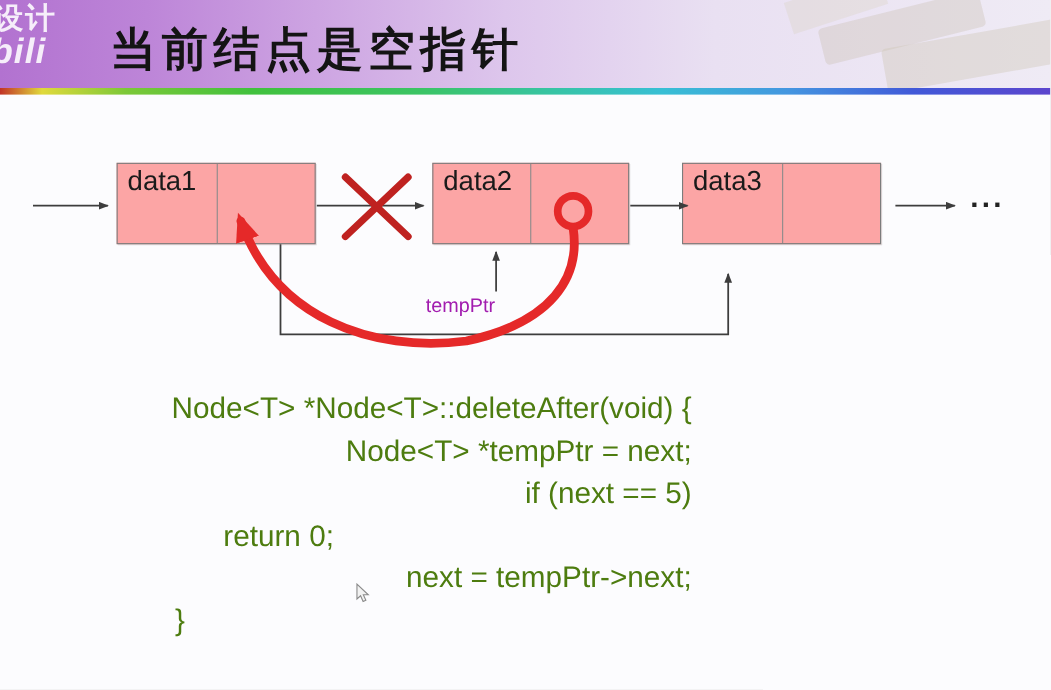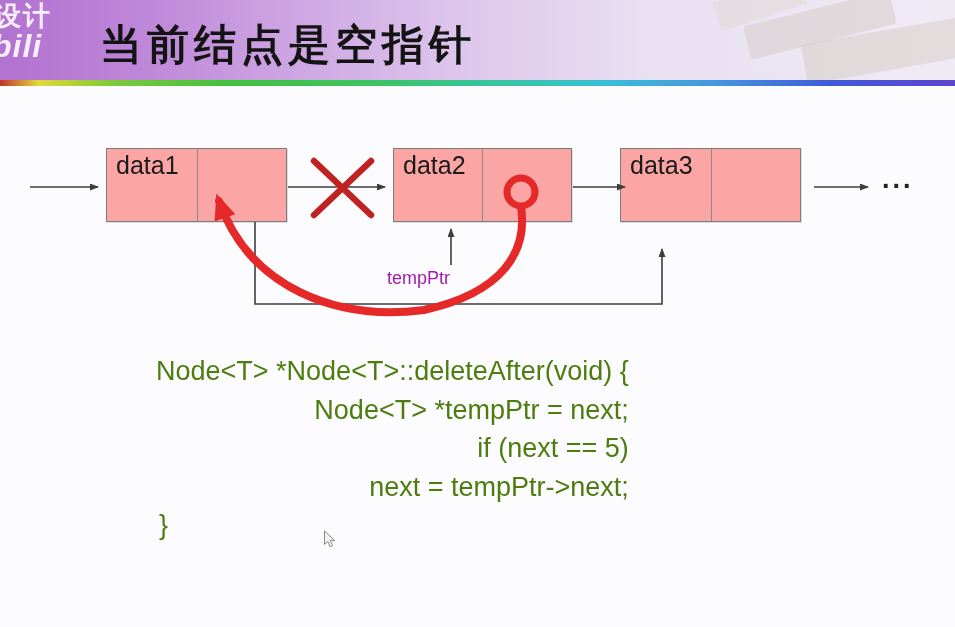--- a/index.html
+++ b/index.html
@@ -110,20 +110,21 @@
     <g stroke="#e52929" fill="none" stroke-linecap="round">
       <circle cx="521" cy="192" r="14" stroke-width="7"></circle>
       <path d="M521,207 C528,252 502,293 424,310 C338,321 250,289 219,201" stroke-width="8" marker-end="url(#ar)"></path>
     </g>
   </svg>
 
   <div class="code">
     <div class="ln">Node&lt;T&gt; *Node&lt;T&gt;::deleteAfter(void) {</div>
     <div class="ln ind1">Node&lt;T&gt; *tempPtr = next;</div>
     <div class="ln ind1">if (next == 5)</div>
+    <div class="ln ind2">return 0;</div>
     <div class="ln ind1">next = tempPtr-&gt;next;</div>
     <div class="ln ind3">}</div>
   </div>
 
 
   <svg class="cursor" width="15" height="19" viewBox="0 0 15 19">
     <path d="M1.5,1 L1.5,14.5 L4.8,11.6 L7.1,16.8 L9.6,15.7 L7.3,10.7 L11.8,10.7 Z" fill="#f2f2f2" stroke="#8a8a8a" stroke-width="1"></path>
   </svg>
 
 </div>

